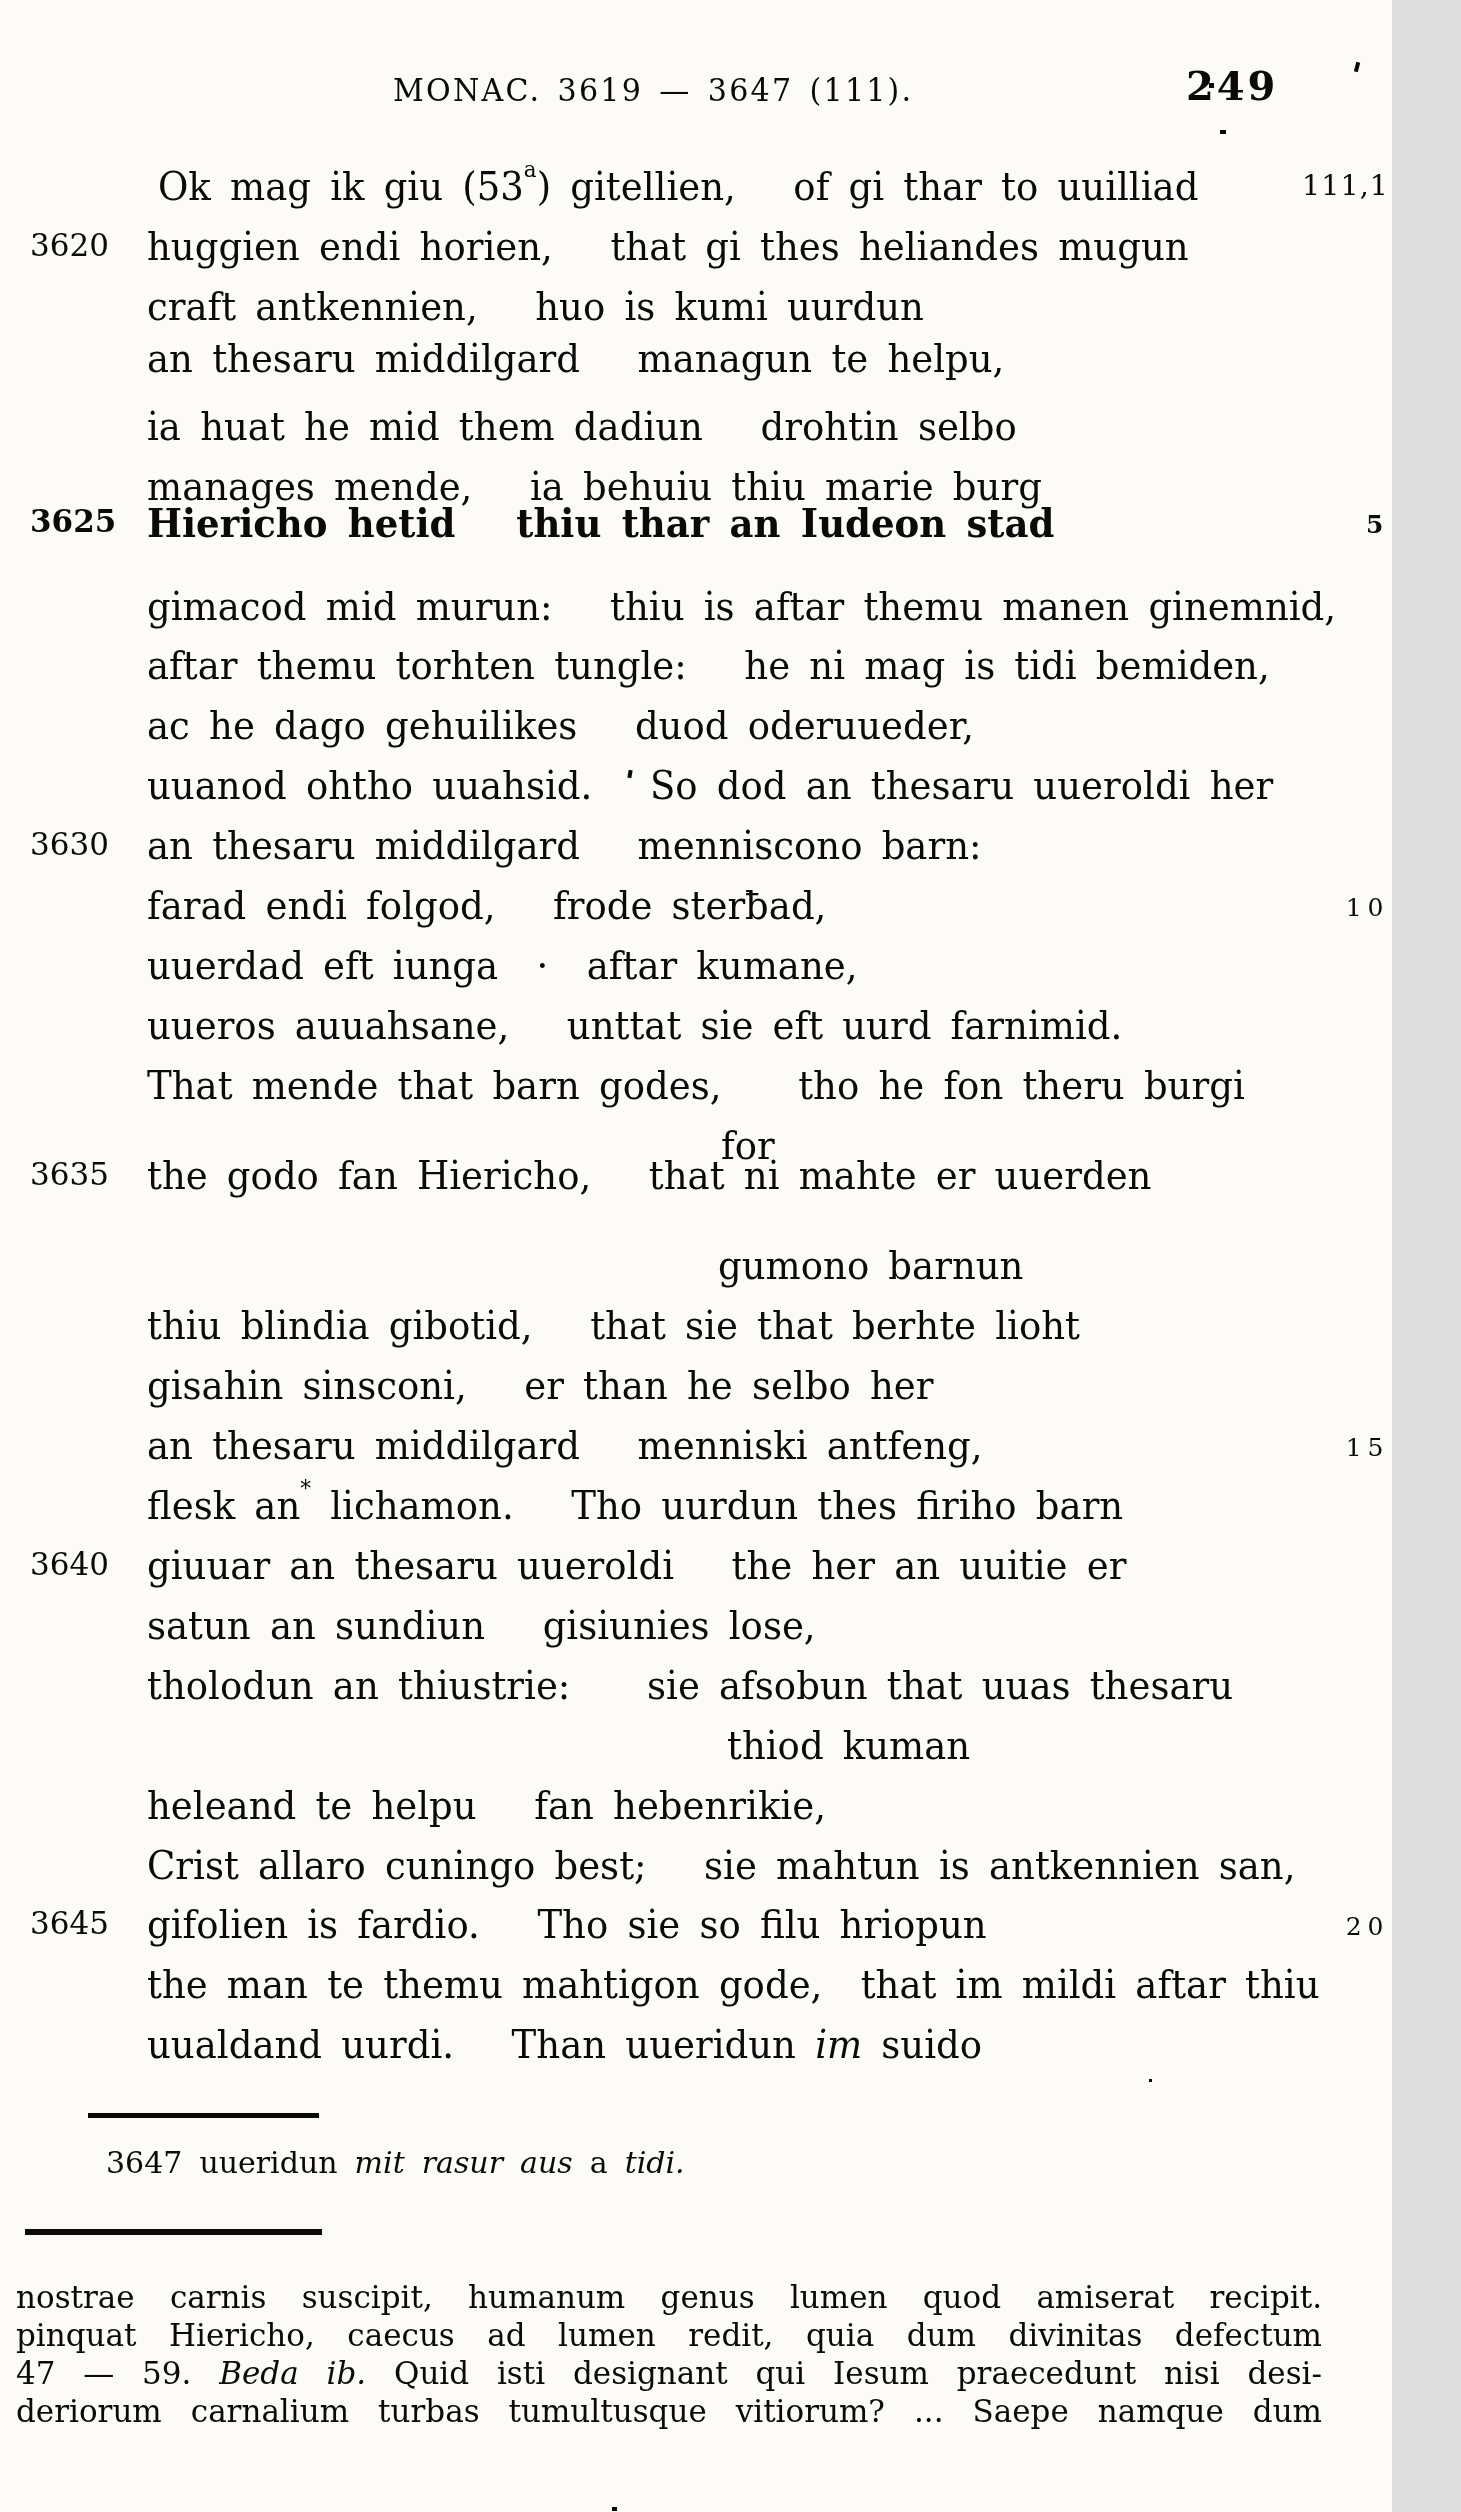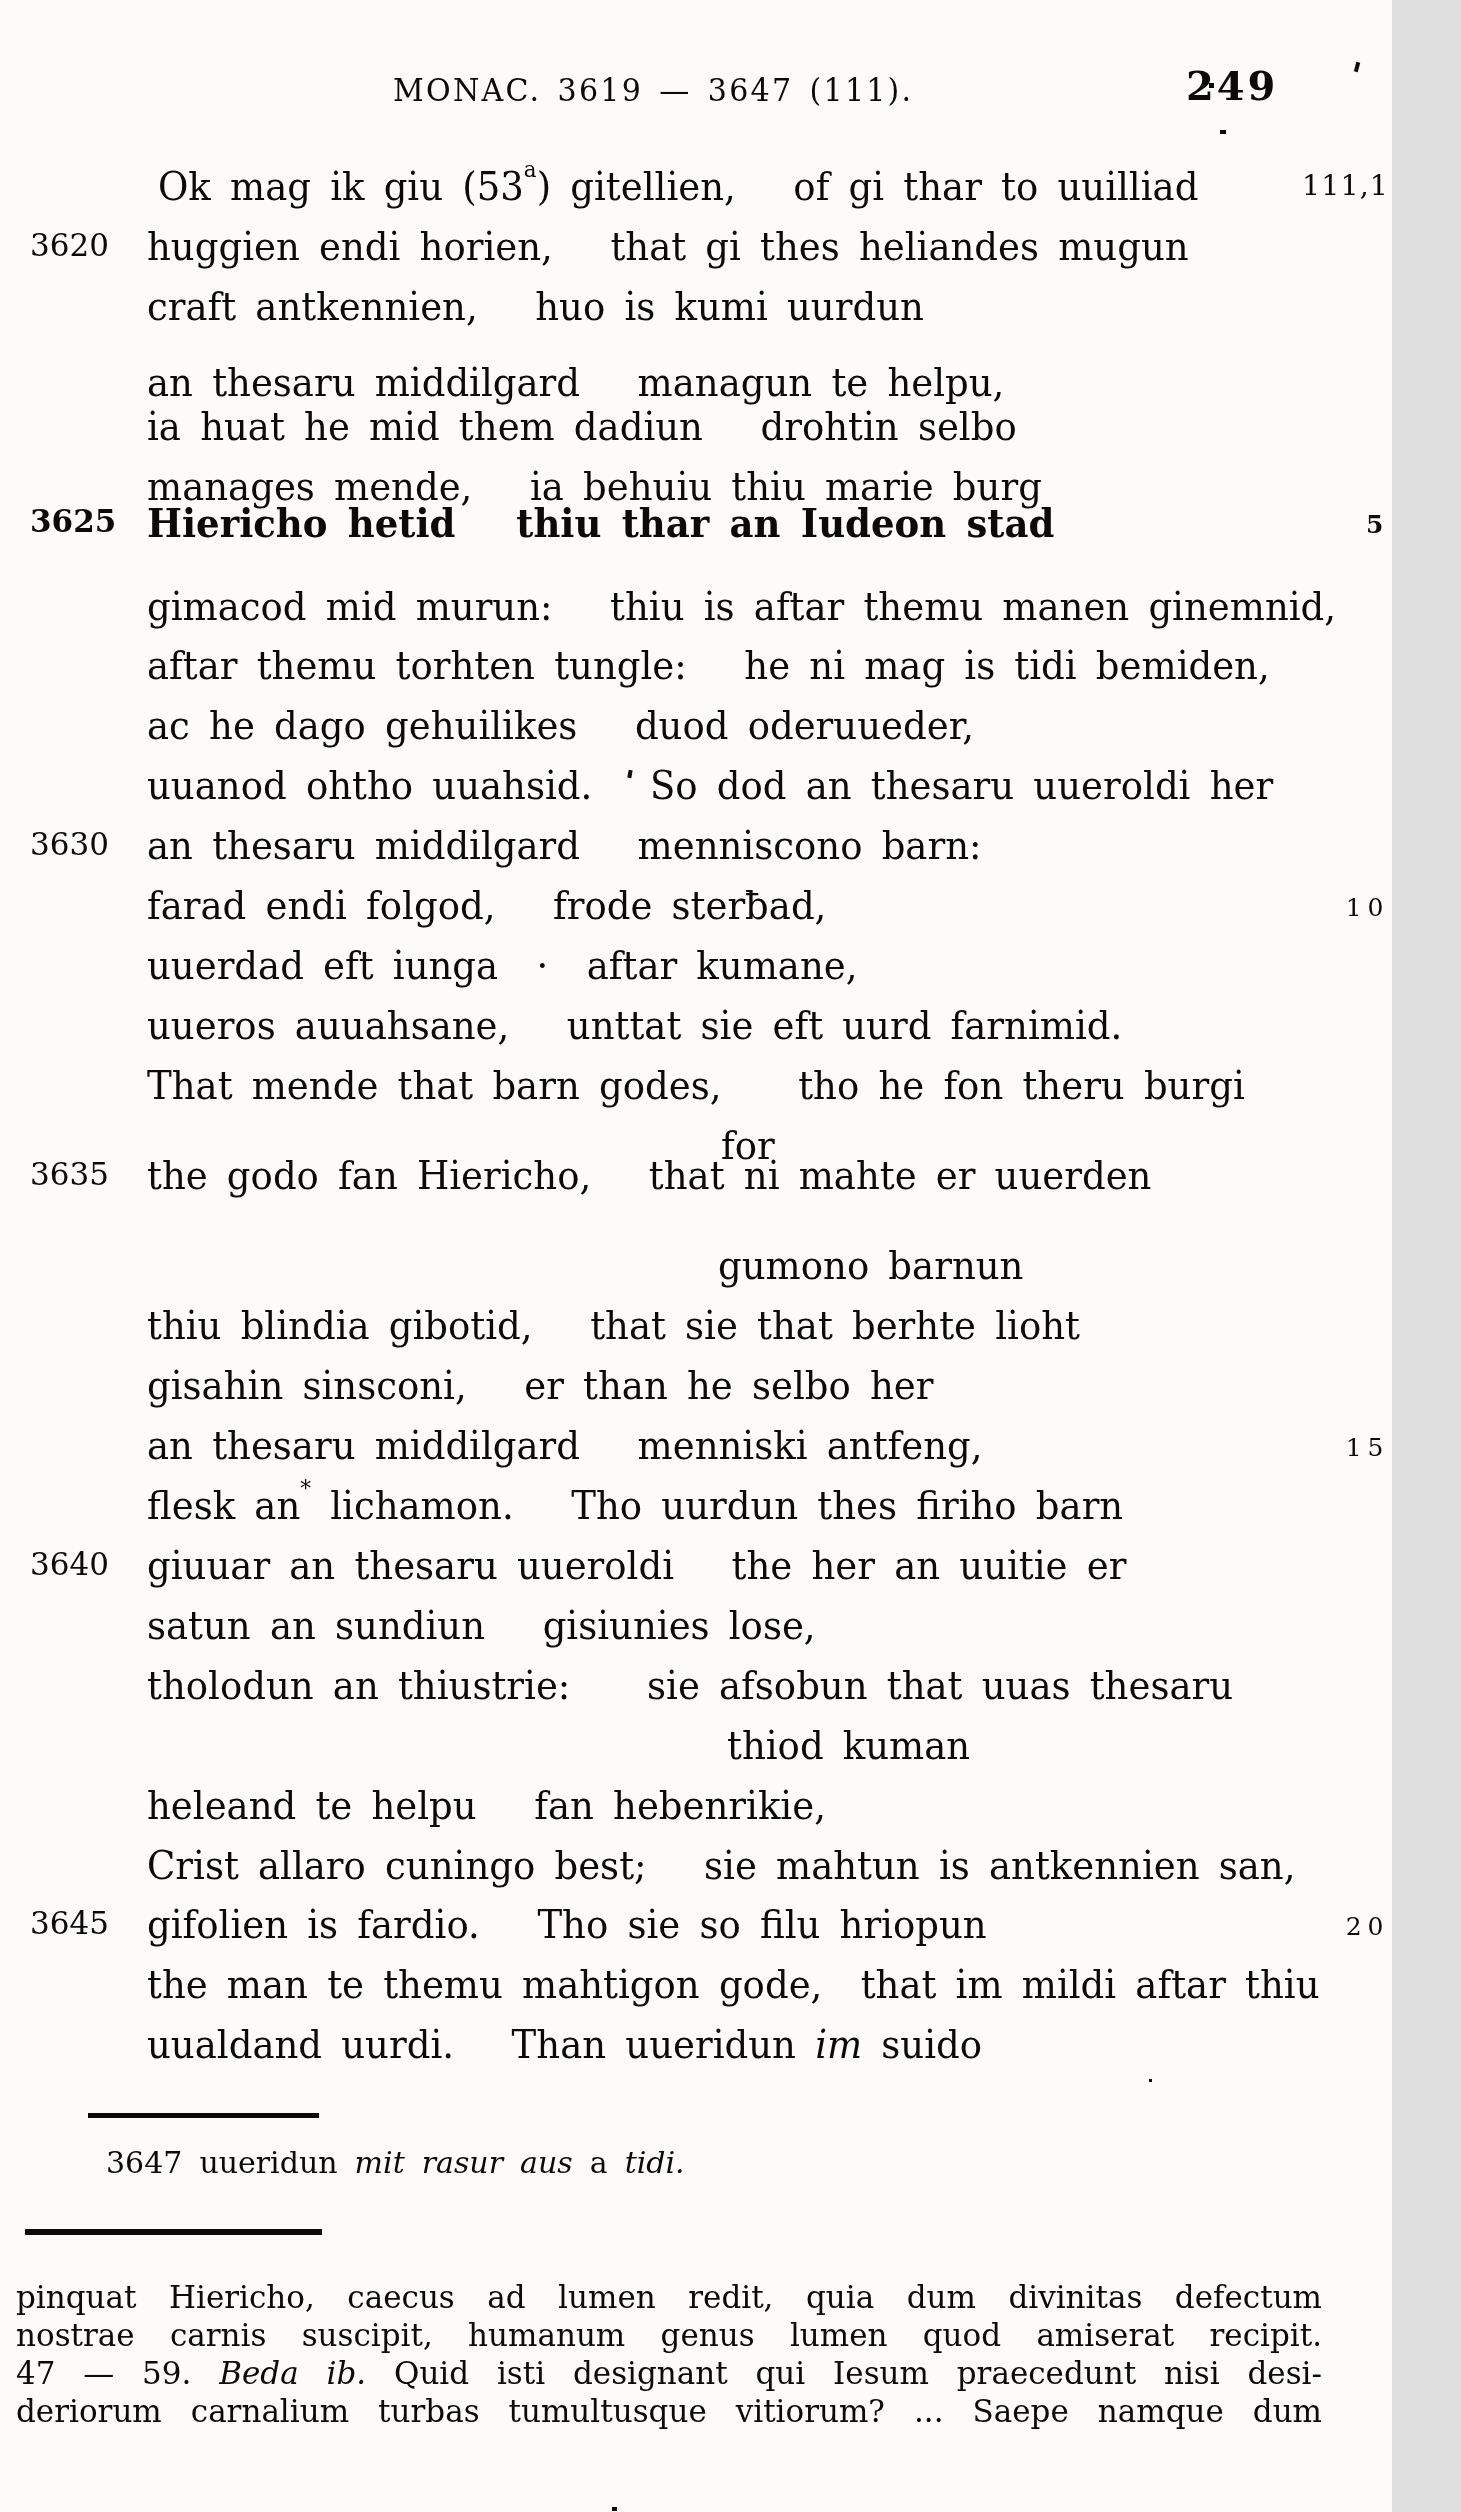--- a/index.html
+++ b/index.html
@@ -41,21 +41,21 @@
         <span class="ptext" style="left: 158px;">Ok mag ik giu (53<sup>a</sup>) gitellien,   of gi thar to uuilliad</span>
         <span class="rno big">111,1</span>
       </div>
       <div class="pline" style="top: 224px;">
         <span class="lno">3620</span>
         <span class="ptext" style="left: 147px;">huggien endi horien,   that gi thes heliandes mugun</span>
       </div>
       <div class="pline" style="top: 284px;">
         <span class="ptext" style="left: 147px;">craft antkennien,   huo is kumi uurdun</span>
       </div>
-      <div class="pline" style="top: 360px;">
+      <div class="pline" style="top: 336px;">
         <span class="ptext" style="left: 147px;">an thesaru middilgard   managun te helpu,</span>
       </div>
       <div class="pline" style="top: 404px;">
         <span class="ptext" style="left: 147px;">ia huat he mid them dadiun   drohtin selbo</span>
       </div>
       <div class="pline" style="top: 464px;">
         <span class="ptext" style="left: 147px;">manages mende,   ia behuiu thiu marie burg</span>
       </div>
       <div class="pline" style="top: 500px; font-weight: bold;">
         <span class="lno">3625</span>
@@ -146,22 +146,22 @@
       </div>
     </div>
 
   <div class="rule rule-apparatus"></div>
 
   <div class="apparatus">3647 uueridun <i>mit rasur aus</i> a <i>tidi.</i></div>
 
   <div class="rule rule-commentary"></div>
 
   <div id="commentary" class="commentary">
+      <div class="cline">nostrae carnis suscipit, humanum genus lumen quod amiserat recipit.</div>
       <div class="cline">pinquat Hiericho, caecus ad lumen redit, quia dum divinitas defectum</div>
-      <div class="cline">nostrae carnis suscipit, humanum genus lumen quod amiserat recipit.</div>
       <div class="cline">47 — 59. <i>Beda ib.</i> Quid isti designant qui Iesum praecedunt nisi desi-</div>
       <div class="cline">deriorum carnalium turbas tumultusque vitiorum? ... Saepe namque dum</div>
     </div>
 
   <div class="speck" style="left:1355px;top:62px;width:4px;height:10.3px;transform:rotate(14deg);"></div>
   <div class="speck" style="left:1209px;top:83px;width:4.6px;height:4.6px;"></div>
   <div class="speck" style="left:1220px;top:130px;width:6.3px;height:4px;"></div>
   <div class="speck" style="left:1409px;top:343px;width:3.4px;height:3.4px;"></div>
   <div class="speck" style="left:628px;top:770px;width:4px;height:8px;transform:rotate(10deg);"></div>
   <div class="speck" style="left:1455px;top:1826px;width:5.7px;height:19.4px;"></div>

